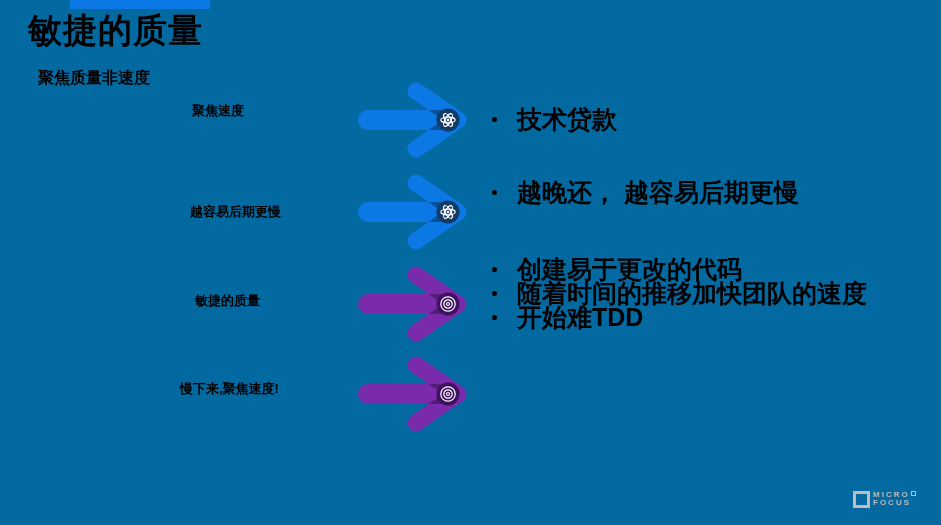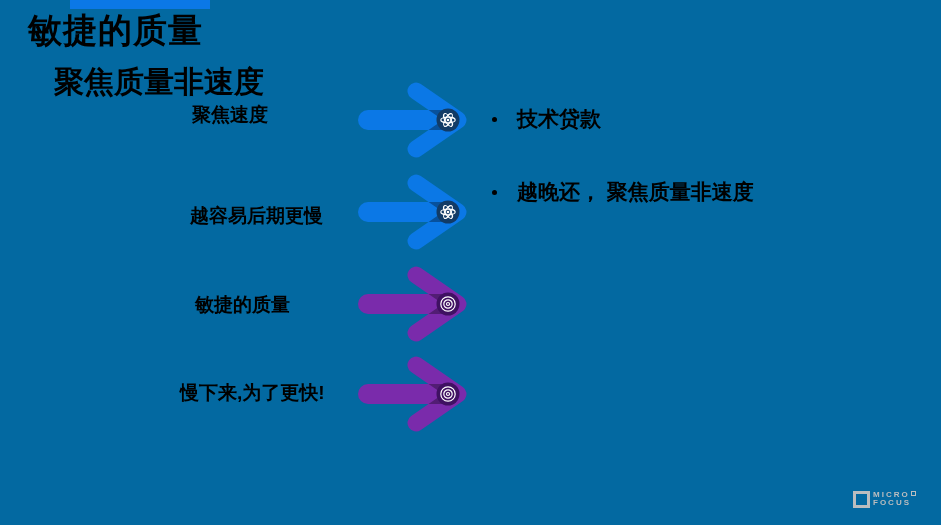--- a/index.html
+++ b/index.html
@@ -6,55 +6,55 @@
   .slide{
     position:relative;width:941px;height:525px;background:#0369a1;overflow:hidden;
     font-family:"Liberation Sans",sans-serif;color:#000;
   }
   .accent-bar{position:absolute;left:70px;top:0;width:140px;height:9px;background:#0B78E6;}
   .title{
     position:absolute;left:28px;top:8px;font-size:34px;font-weight:bold;
     font-family:"Liberation Serif",serif;letter-spacing:1px;white-space:nowrap;
   }
   .subtitle{
-    position:absolute;left:38px;top:62px;font-size:30px;font-weight:bold;
-    font-family:"Liberation Serif",serif;white-space:nowrap;margin-left:16px;
+    position:absolute;left:38px;top:68px;font-size:16px;font-weight:bold;
+    font-family:"Liberation Serif",serif;white-space:nowrap;
   }
   .row-label{
-    position:absolute;font-size:19px;font-weight:bold;white-space:nowrap;
+    position:absolute;font-size:13px;font-weight:bold;white-space:nowrap;
   }
   .arrow{position:absolute;width:112px;height:76px;}
   .blue  .stroke-main{stroke:#0B78E6;}
   .blue  .tip-circle {fill:#123B66;}
   .purple .stroke-main{stroke:#7A2BAB;}
   .purple .tip-circle {fill:#3F1162;}
   .bullets{position:absolute;left:492px;}
   .bullet{display:flex;align-items:center;height:24px;}
   .dot{flex:none;width:5px;height:5px;border-radius:50%;background:#000;margin-right:20px;}
-  .btext{font-size:21px;font-weight:bold;white-space:nowrap;}
+  .btext{font-size:25px;font-weight:bold;white-space:nowrap;}
   .logo{position:absolute;left:853px;top:491px;display:flex;align-items:flex-start;}
   .logo-mark{width:11px;height:11px;border:3px solid #BBBDBF;display:inline-block;}
   .logo-text{margin-left:3px;color:#BBBDBF;font-size:8px;font-weight:bold;
              letter-spacing:2px;line-height:8px;}
   .tm{display:inline-block;width:3px;height:3px;border:1px solid #BBBDBF;
       vertical-align:top;margin-left:1px;}
 </style>
 </head>
 <body>
 
 <div class="slide">
 
   <div class="accent-bar"></div>
   <div class="title">敏捷的质量</div>
   <div class="subtitle">聚焦质量非速度</div>
 
   <div class="row-label" style="left:192px;top:102px">聚焦速度</div>
   <div class="row-label" style="left:190px;top:203px">越容易后期更慢</div>
   <div class="row-label" style="left:195px;top:292px">敏捷的质量</div>
-  <div class="row-label" style="left:180px;top:380px">慢下来,为了更快!</div>
+  <div class="row-label" style="left:180px;top:380px">慢下来,聚焦速度!</div>
 
   <svg class="arrow blue" style="left:358px;top:82px" viewBox="0 0 112 76">
     <defs>
         <clipPath id="barclip1">
           <rect x="0" y="28" width="94" height="20" rx="10" ry="10"></rect>
         </clipPath>
       </defs>
     <path class="stroke-main" d="M58 9 L100 38 L58 67" fill="none" stroke-width="17" stroke-linecap="round" stroke-linejoin="round"></path>
     <line class="stroke-main" x1="10" y1="38" x2="84" y2="38" stroke-width="20" stroke-linecap="round"></line>
     <path d="M58 9 L100 38 L58 67" fill="none" stroke="#000" stroke-opacity="0.32" stroke-width="17" stroke-linecap="round" stroke-linejoin="round" clip-path="url(#barclip1)"></path>
@@ -122,24 +122,38 @@
   <div class="bullets" style="top:107px">
     <div class="bullet">
       <span class="dot"></span>
       <span class="btext">技术贷款</span>
     </div>
   </div>
 
   <div class="bullets" style="top:180px">
     <div class="bullet">
       <span class="dot"></span>
-      <span class="btext">越晚还， 聚焦质量非速度</span>
+      <span class="btext">越晚还， 越容易后期更慢</span>
     </div>
   </div>
 
+  <div class="bullets" style="top:257px">
+    <div class="bullet">
+      <span class="dot"></span>
+      <span class="btext">创建易于更改的代码</span>
+    </div>
+    <div class="bullet">
+      <span class="dot"></span>
+      <span class="btext">随着时间的推移加快团队的速度</span>
+    </div>
+    <div class="bullet">
+      <span class="dot"></span>
+      <span class="btext">开始难TDD</span>
+    </div>
+  </div>
 
 
   <div class="logo">
     <span class="logo-mark"></span>
     <span class="logo-text">
       <span>MICRO</span><span class="tm"></span><br>
       <span>FOCUS</span>
     </span>
   </div>
 

